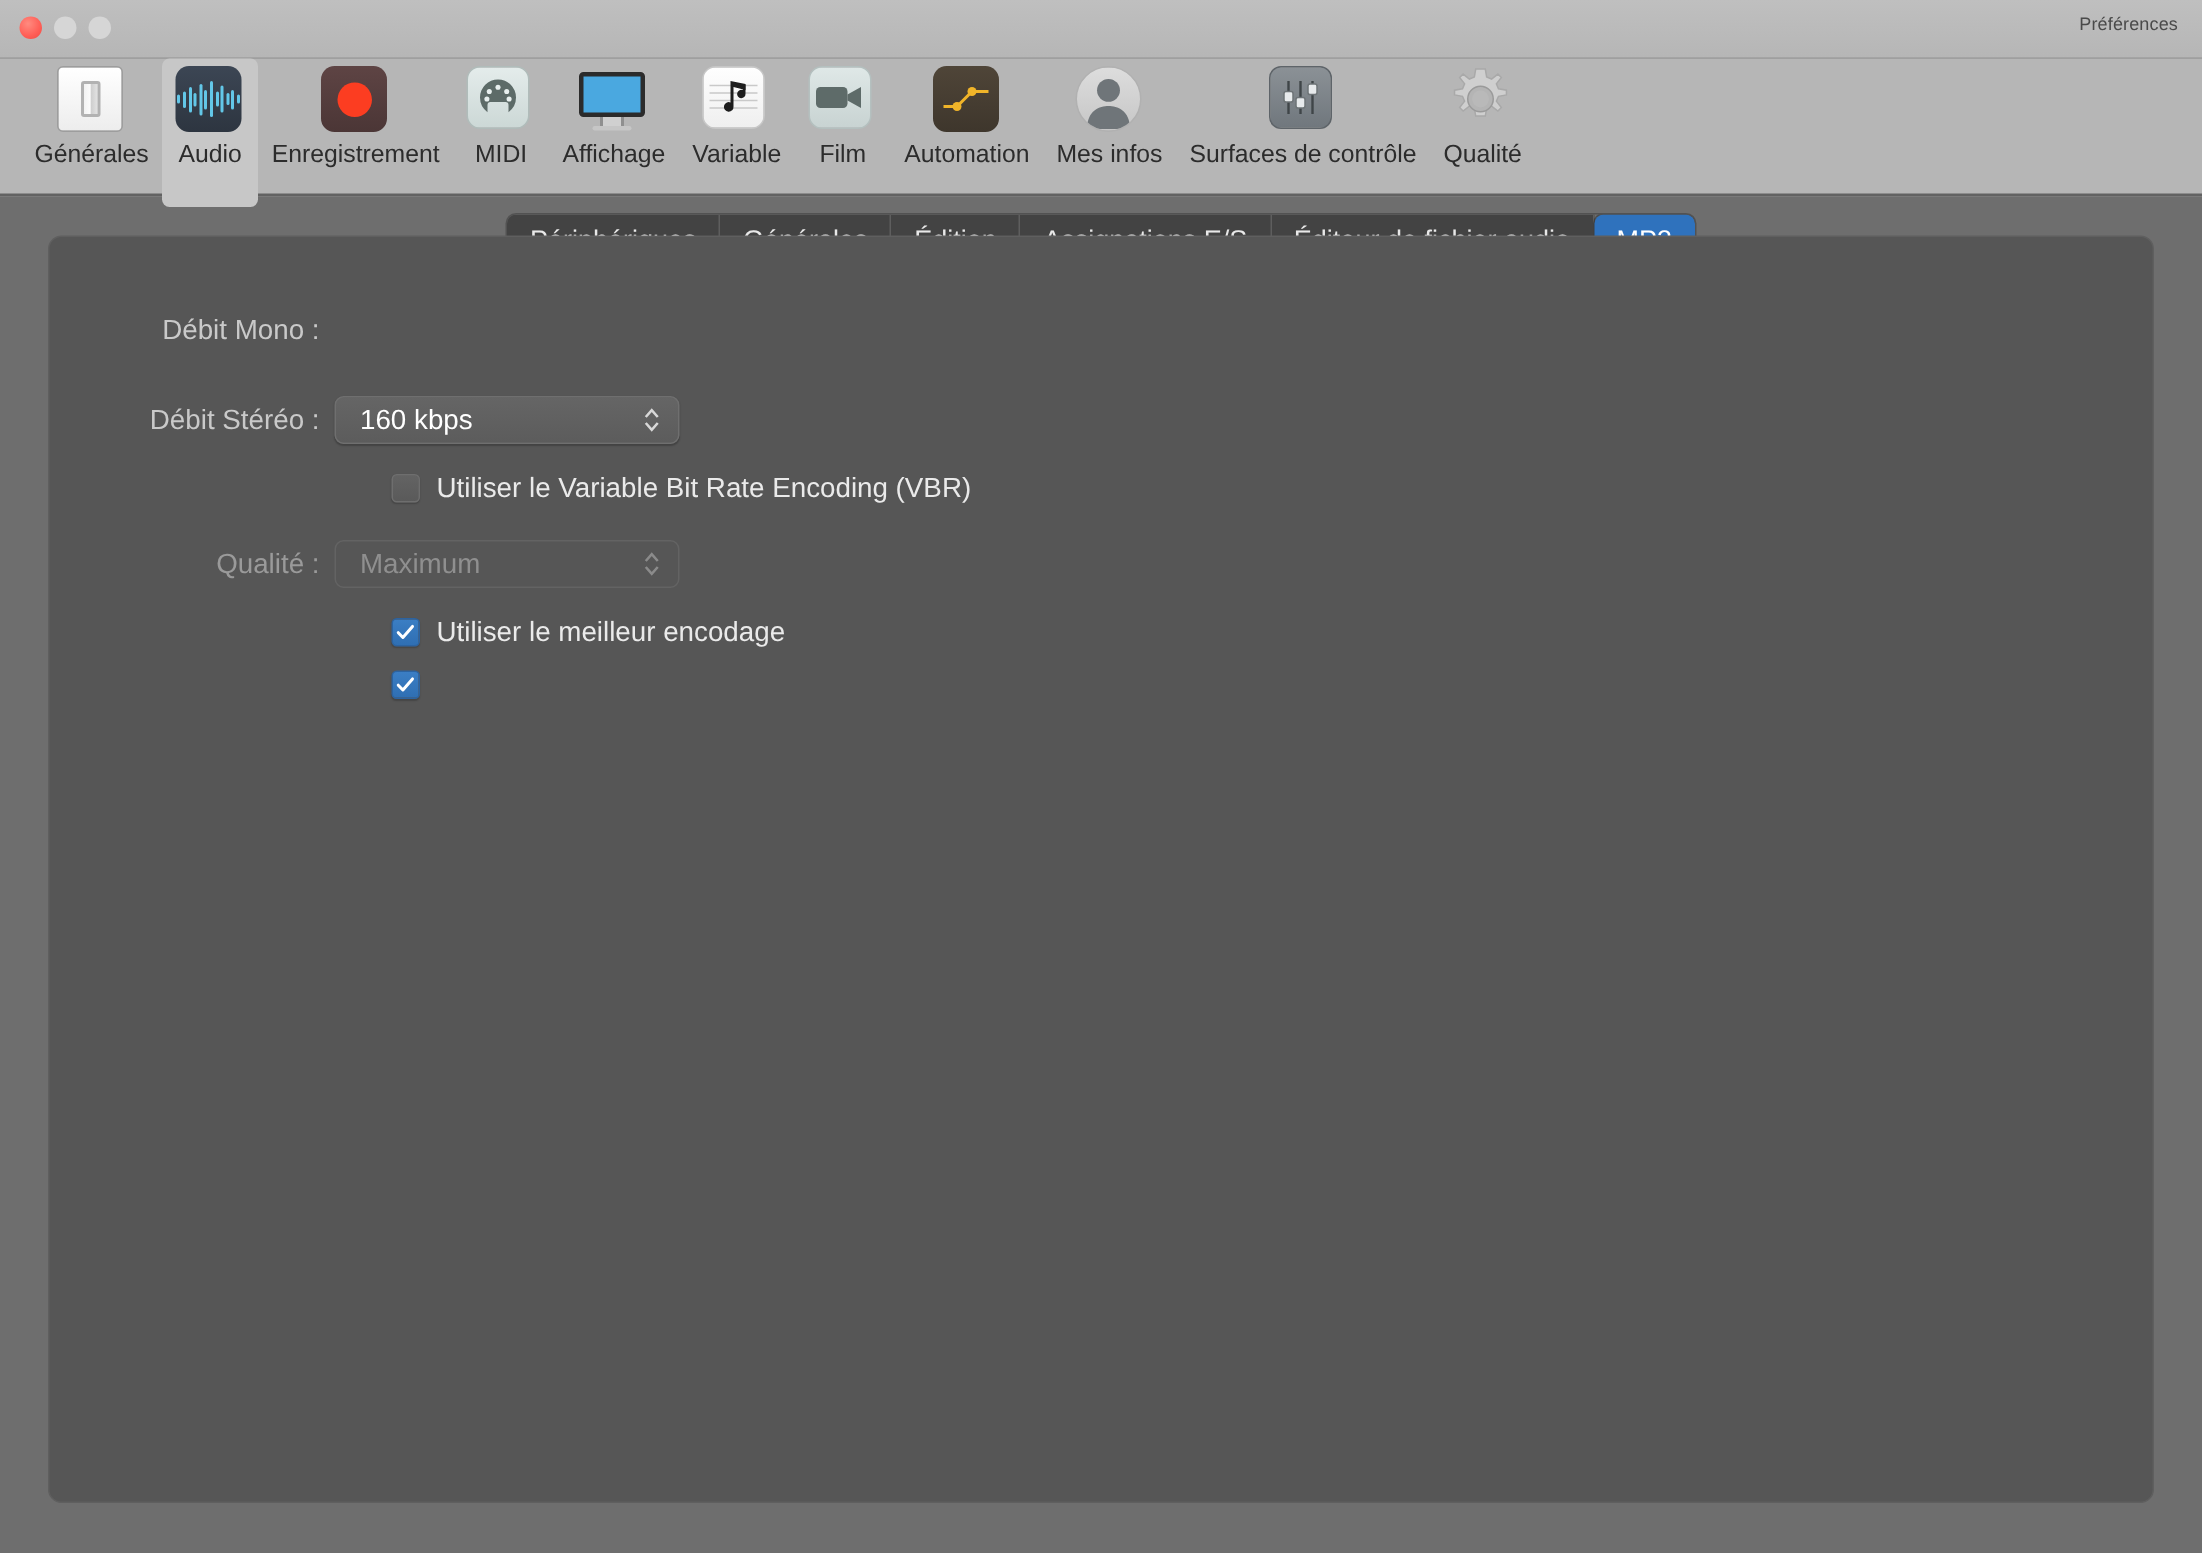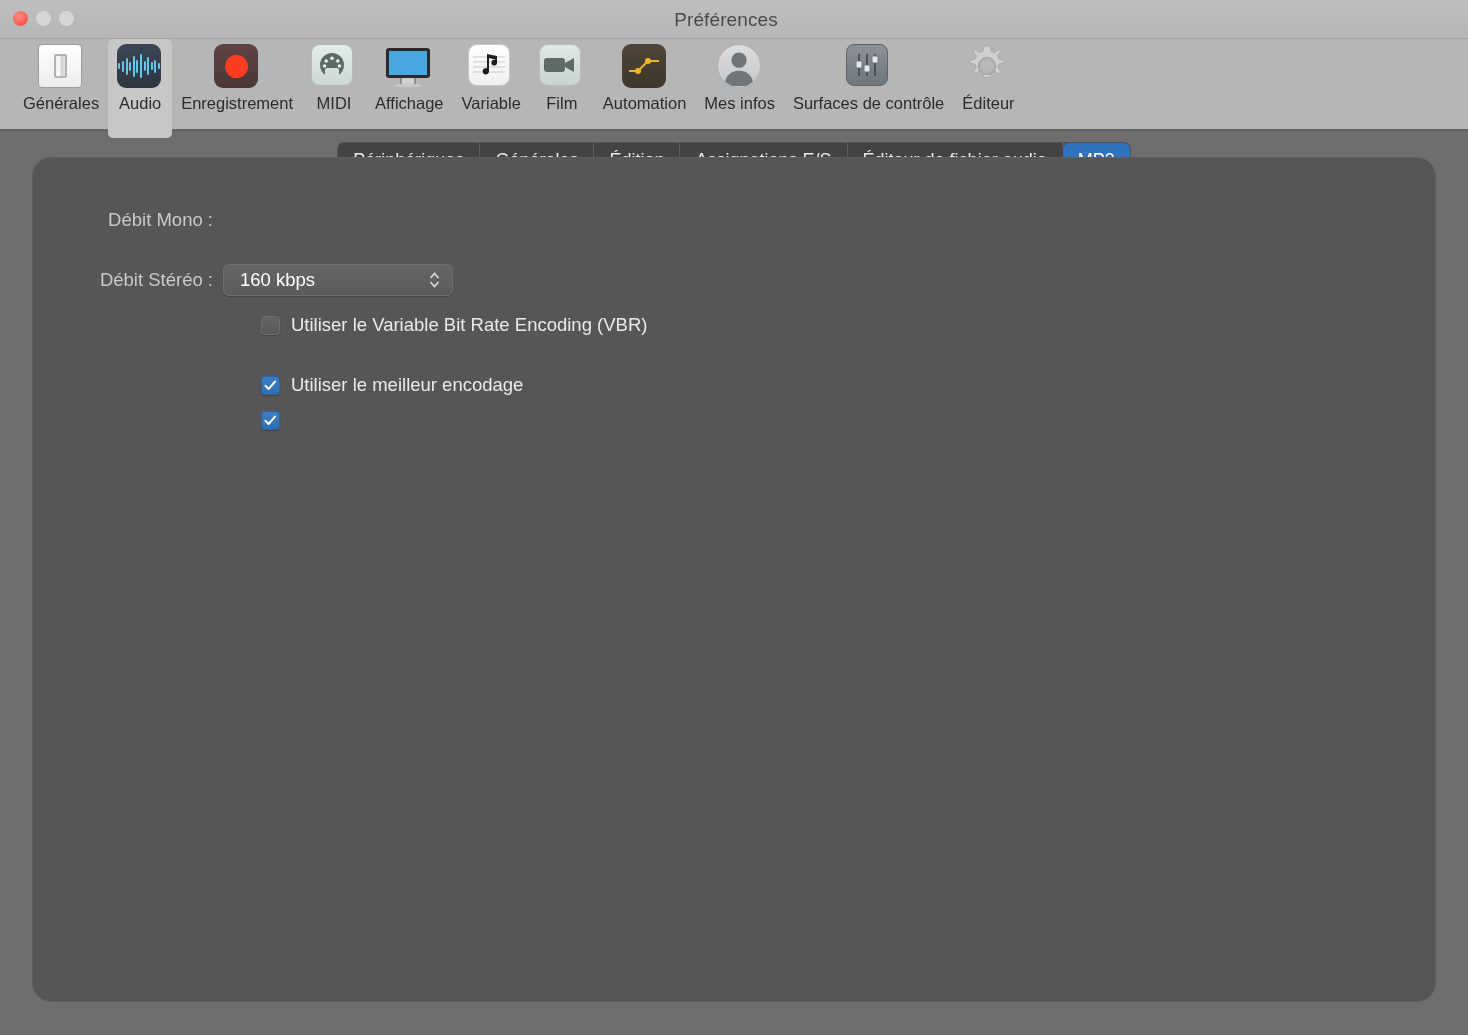--- a/index.html
+++ b/index.html
@@ -41,22 +41,22 @@
     border-radius: 50%;
     display: block;
   }
   .light.close   { background: radial-gradient(circle at 38% 32%, #ff8b80 0%, #ff5f57 58%, #ef4a42 100%); }
   .light.min     { background: #d6d6d6; }
   .light.max     { background: #d6d6d6; }
 
   .window-title {
     position: absolute;
     left: 0; right: 16px; top: 9px;
-    text-align: center;
-    font-size: 19px;
+    text-align: right;
+    font-size: 12px;
     color: #4a4a4a;
     letter-spacing: 0.1px;
   }
 
   
   .toolbar {
     position: relative;
     height: 92px;
     background: #b6b6b6;
     border-bottom: 2px solid #626262;
@@ -210,21 +210,21 @@
   }
 
   
   .panel {
     position: absolute;
     left: 32px;
     top: 157px;
     width: 1404px;
     height: 845px;
     background: #565656;
-    border-radius: 19px;
+    border-radius: 9px;
     border: 1px solid #5f5f5f;
     box-sizing: border-box;
   }
 
   .form { padding: 44px 0 0 0; }
 
   .row {
     display: flex;
     align-items: center;
     min-height: 36px;
@@ -474,21 +474,21 @@
         <div class="ic-gear">
           <svg width="44" height="44" viewBox="0 0 44 44">
             <g fill="#cfcfcf" stroke="#a9a9a9" stroke-width="1">
               <path d="M22 2 l3.2 0 0.9 5.3 3.3 1.4 4.2-3.3 2.3 2.3 -3.3 4.2 1.4 3.3 5.3 0.9 0 3.2 -5.3 0.9 -1.4 3.3 3.3 4.2 -2.3 2.3 -4.2-3.3 -3.3 1.4 -0.9 5.3 -3.2 0 -3.2 0 -0.9-5.3 -3.3-1.4 -4.2 3.3 -2.3-2.3 3.3-4.2 -1.4-3.3 -5.3-0.9 0-3.2 5.3-0.9 1.4-3.3 -3.3-4.2 2.3-2.3 4.2 3.3 3.3-1.4 0.9-5.3 Z"></path>
             </g>
             <circle cx="22" cy="22" r="8.5" fill="#b4b4b4" stroke="#9a9a9a" stroke-width="1"></circle>
             <circle cx="22" cy="22" r="5.6" fill="#b9b9b9"></circle>
           </svg>
         </div>
       </div>
-      <div class="tb-label">Éditeur</div>
+      <div class="tb-label">Qualité</div>
     </div>
 
   </div>
 
   <div class="tabstrip">
     <div class="tabs">
       <div class="tab">Périphériques</div>
       <div class="tab">Générales</div>
       <div class="tab">Édition</div>
       <div class="tab">Assignations E/S</div>
@@ -521,20 +521,32 @@
 
       <div class="sp-12"></div>
 
       <div class="cbrow">
         <span class="cbox off"></span>
         <span class="cblabel">Utiliser le Variable Bit Rate Encoding (VBR)</span>
       </div>
 
       <div class="sp-18"></div>
 
+      <div class="row">
+        <div class="lbl dim">Qualité :</div>
+        <div class="popup disabled">
+          <span class="val">Maximum</span>
+          <span class="arrows">
+            <svg width="11" height="20" viewBox="0 0 11 20">
+              <polyline class="chev" points="1.5,8 5.5,3.5 9.5,8"></polyline>
+              <polyline class="chev" points="1.5,12 5.5,16.5 9.5,12"></polyline>
+            </svg>
+          </span>
+        </div>
+      </div>
 
       <div class="sp-12"></div>
 
       <div class="cbrow">
         <span class="cbox on">
           <svg width="13" height="13" viewBox="0 0 13 13">
             <polyline points="1.5,6.8 4.6,10 11,2.6" fill="none" stroke="#ffffff" stroke-width="2" stroke-linecap="round" stroke-linejoin="round"></polyline>
           </svg>
         </span>
         <span class="cblabel">Utiliser le meilleur encodage</span>

